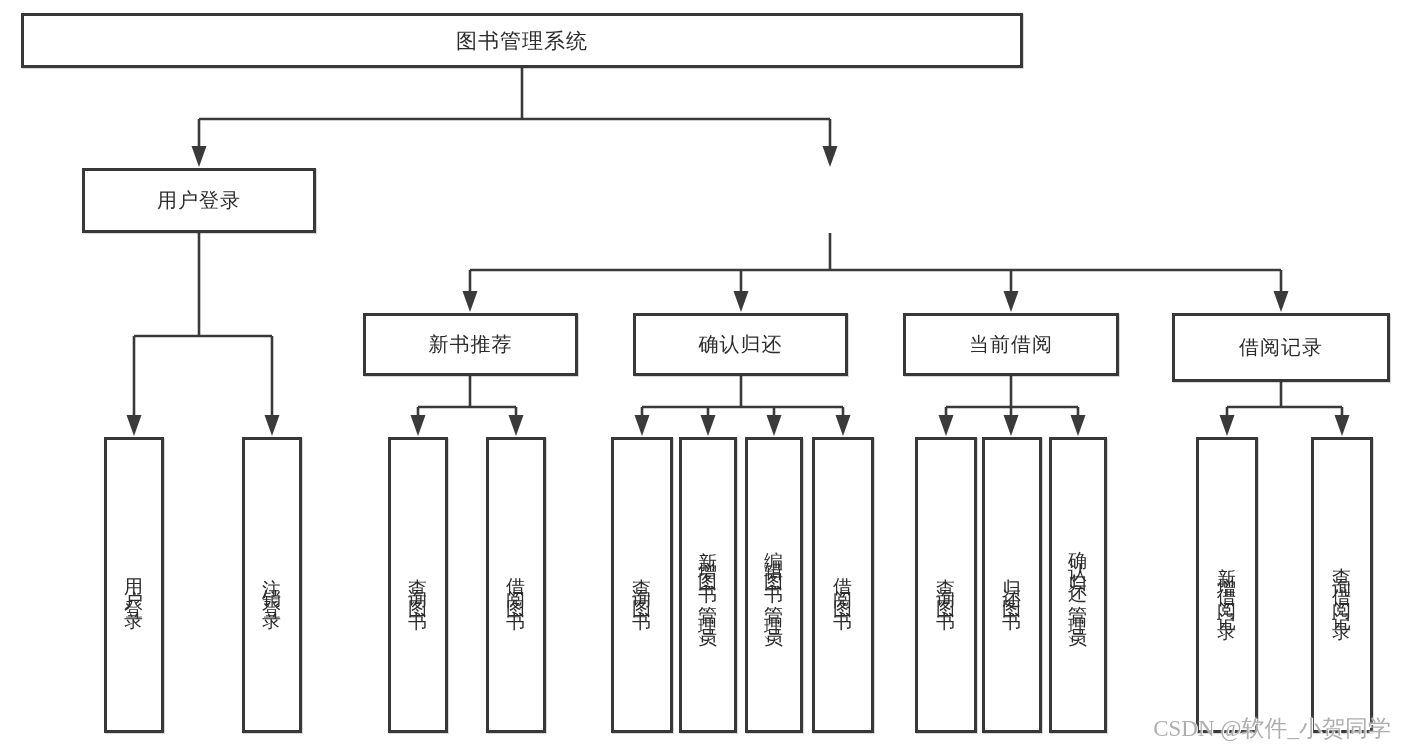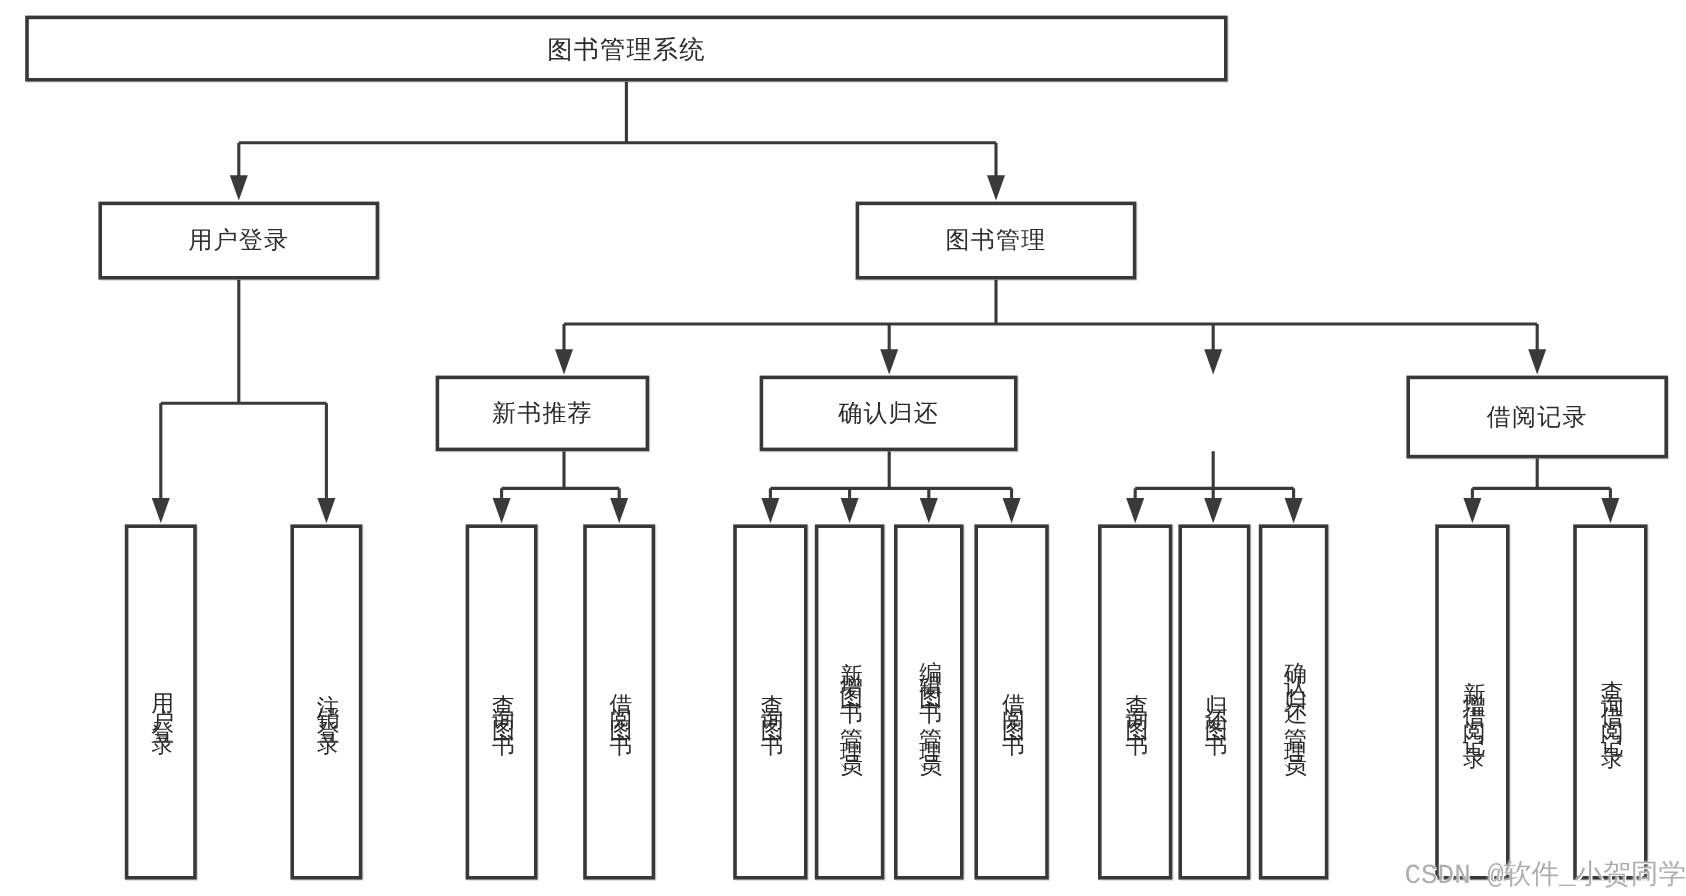--- a/index.html
+++ b/index.html
@@ -1,20 +1,20 @@
 <!DOCTYPE html>
 <html><head>
 <meta charset="utf-8">
 <style>
   html,body{margin:0;padding:0;background:#ffffff;}
   .canvas{
     position:relative;
     width:1405px;height:747px;
     background:#ffffff;
-    font-family:Liberation Mono, monospace;
+    font-family:Liberation Serif, serif;
     overflow:hidden;
   }
   .connector-layer{position:absolute;left:0;top:0;z-index:1;}
   .node{
     position:absolute;
     box-sizing:border-box;
     background:#ffffff;
     border:3px solid #383838;
     display:flex;
     align-items:center;
@@ -27,21 +27,21 @@
   .node.root{font-size:21px;letter-spacing:1px;}
   .node.leaf{
     writing-mode:vertical-rl;
     text-orientation:mixed;
     font-size:19px;
     letter-spacing:11px;
     line-height:1;
   }
   .watermark{
     position:absolute;
-    right:0;
+    right:14px;
     top:713px;
     font-size:23px;
     color:#aeaeae;
     text-shadow:0 0 2px #ffffff,1px 1px 0 #ffffff;
     z-index:3;
     white-space:nowrap;
   }
 </style>
 </head>
 <body>
@@ -99,24 +99,24 @@
       <polygon points="1070.5,415 1085.5,415 1078,436" fill="#3a3a3a"></polygon>
       <line x1="1227" y1="407" x2="1227" y2="420" stroke="#3a3a3a" stroke-width="2.6"></line>
       <polygon points="1219.5,415 1234.5,415 1227,436" fill="#3a3a3a"></polygon>
       <line x1="1342" y1="407" x2="1342" y2="420" stroke="#3a3a3a" stroke-width="2.6"></line>
       <polygon points="1334.5,415 1349.5,415 1342,436" fill="#3a3a3a"></polygon>
     </svg>
 
   <div class="node root" style="left:21px;top:13px;width:1002px;height:55px">图书管理系统</div>
 
   <div class="node h" style="left:82px;top:168px;width:234px;height:65px">用户登录</div>
-  <div class="node h" style="left:713px;top:168px;width:234px;height:65px">图书管理</div>
 
-  <div class="node h" style="left:363px;top:313px;width:178px;height:63px">新书推荐</div>
+  <div class="node h" style="left:363px;top:313px;width:215px;height:63px">新书推荐</div>
   <div class="node h" style="left:633px;top:313px;width:215px;height:63px">确认归还</div>
+  <div class="node h" style="left:903px;top:313px;width:216px;height:63px">当前借阅</div>
   <div class="node h" style="left:1172px;top:313px;width:218px;height:69px">借阅记录</div>
 
   <div class="node leaf" style="left:104px;top:437px;width:60px;height:296px">用户登录</div>
   <div class="node leaf" style="left:242px;top:437px;width:60px;height:296px">注销登录</div>
 
   <div class="node leaf" style="left:388px;top:437px;width:60px;height:296px">查询图书</div>
   <div class="node leaf" style="left:486px;top:437px;width:60px;height:296px">借阅图书</div>
 
   <div class="node leaf" style="left:611px;top:437px;width:62px;height:296px">查询图书</div>
   <div class="node leaf" style="left:679px;top:437px;width:58px;height:296px">新增图书（管理员）</div>

